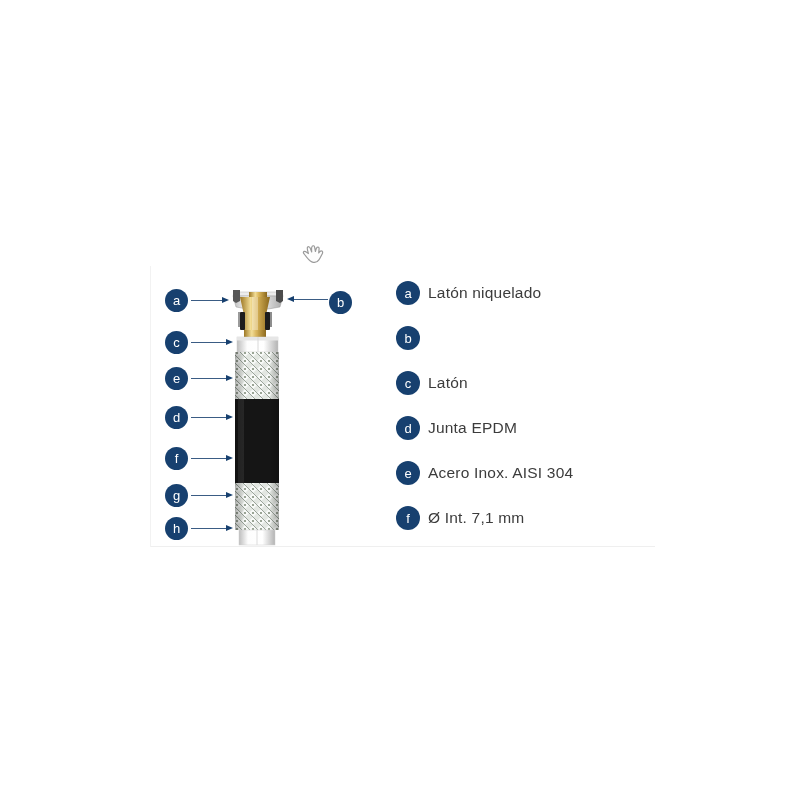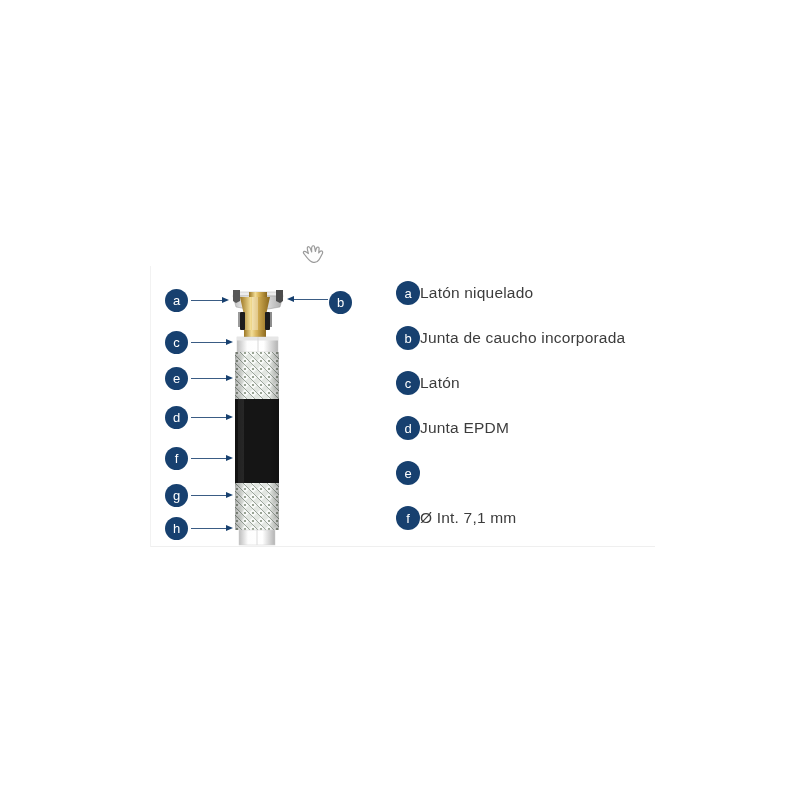--- a/index.html
+++ b/index.html
@@ -32,21 +32,21 @@
   }
   .arrow-head-left{
     position:absolute;width:0;height:0;
     border-top:3.5px solid transparent;border-bottom:3.5px solid transparent;
     border-right:7px solid var(--navy);
   }
 
   
   .legend-row{position:absolute;left:396px;height:24px;display:flex;align-items:center;}
   .legend-label{
-    margin-left:24px;color:var(--text);font-size:15.5px;letter-spacing:.2px;white-space:nowrap;
+    margin-left:32px;color:var(--text);font-size:15.5px;letter-spacing:.2px;white-space:nowrap;
   }
 
   svg{display:block;}
 </style>
 </head>
 <body>
 
 <div class="canvas">
 
   <div class="img-edge" style="left:150px;top:546px;width:505px;height:1px;"></div>
@@ -188,38 +188,38 @@
     <div class="legend-row" style="top:281px;">
       <div class="badge legend-badge">
           <span>a</span>
         </div>
       <span class="legend-label">Latón niquelado</span>
     </div>
     <div class="legend-row" style="top:326px;">
       <div class="badge legend-badge">
           <span>b</span>
         </div>
-      <span class="legend-label">Junta de caucho incorporada</span>
     </div>
     <div class="legend-row" style="top:371px;">
       <div class="badge legend-badge">
           <span>c</span>
         </div>
       <span class="legend-label">Latón</span>
     </div>
     <div class="legend-row" style="top:416px;">
       <div class="badge legend-badge">
           <span>d</span>
         </div>
       <span class="legend-label">Junta EPDM</span>
     </div>
     <div class="legend-row" style="top:461px;">
       <div class="badge legend-badge">
           <span>e</span>
         </div>
+      <span class="legend-label">Acero Inox. AISI 304</span>
     </div>
     <div class="legend-row" style="top:506px;">
       <div class="badge legend-badge">
           <span>f</span>
         </div>
       <span class="legend-label">Ø Int. 7,1 mm</span>
     </div>
   </div>
 
 </div>

